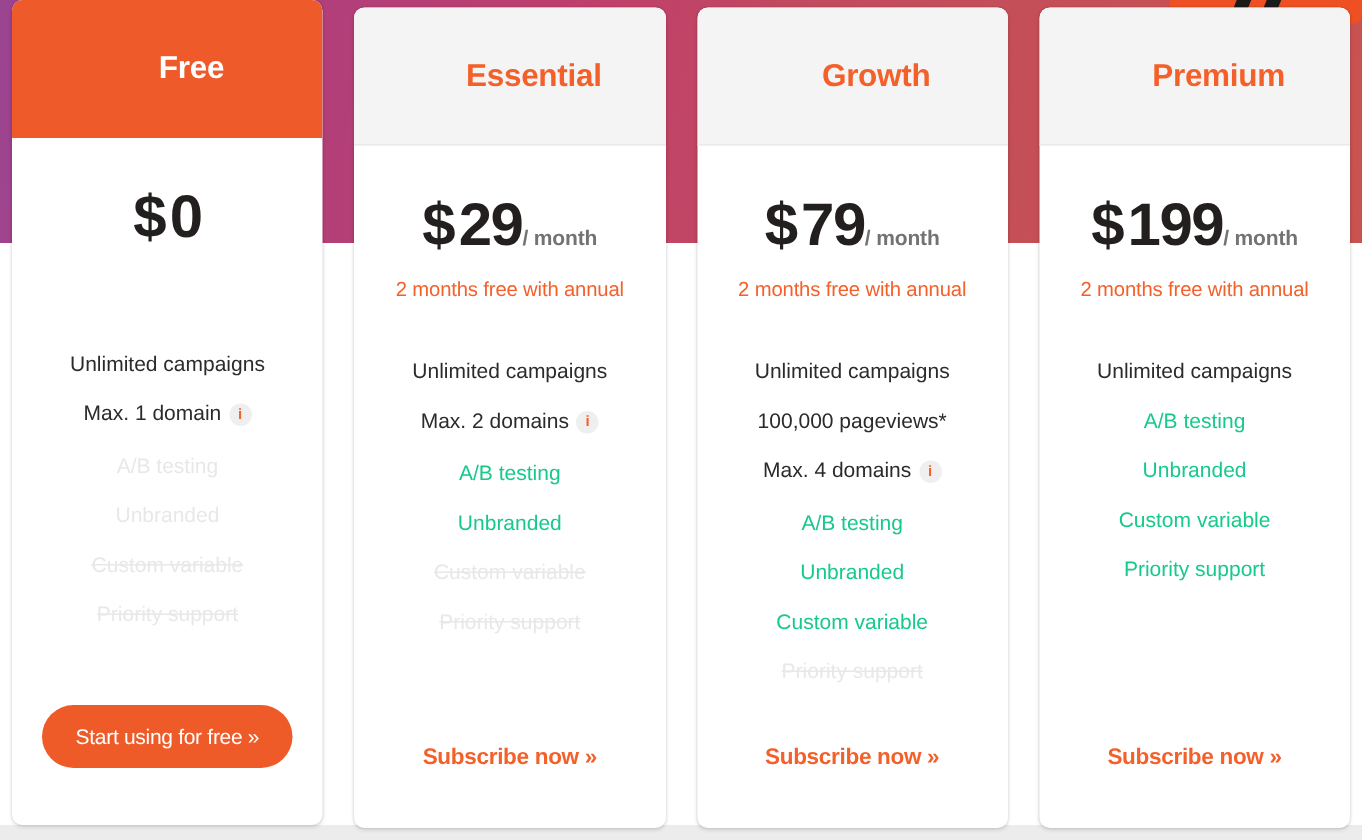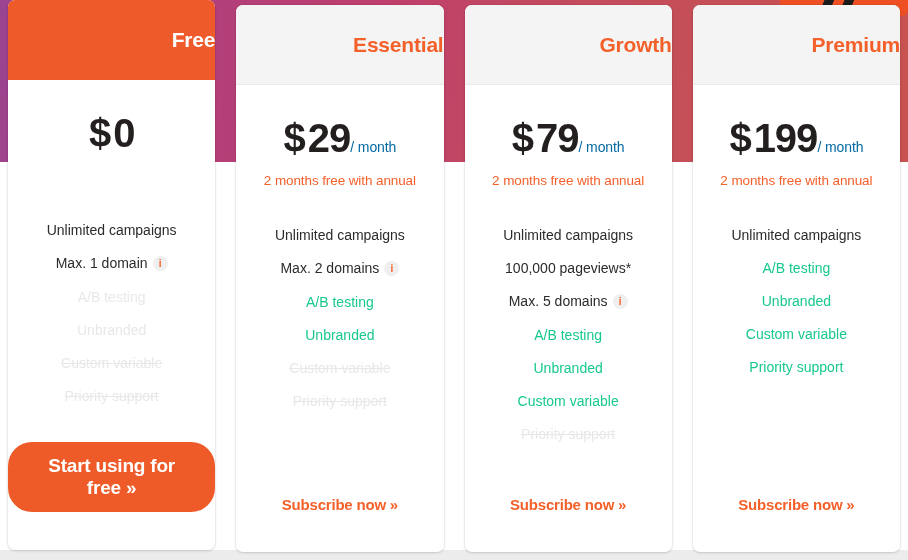--- a/index.html
+++ b/index.html
@@ -105,24 +105,24 @@
     box-shadow: 0 1px 3px rgba(0,0,0,.13), 0 0 0 1px rgba(0,0,0,.035);
     display: flex;
     flex-direction: column;
     overflow: hidden;
   }
   .card.featured { margin-top: 0; margin-bottom: 10px; }
   .card.standard { margin-top: 5px; margin-bottom: 8px; }
 
   
   .card-head {
-    height: 80px;
+    height: 92px;
     display: flex;
     align-items: center;
-    justify-content: flex-end;
+    justify-content: center;
     background: #f4f4f4;
     border-bottom: 1px solid #eaeaea;
     padding-left: 32px;
   }
   .card.featured .card-head {
     background: #ee5a2a;
     border-bottom: none;
   }
   .plan-name {
     font-size: 21px;
@@ -141,22 +141,22 @@
   }
   .price-amount {
     font-size: 40px;
     font-weight: bold;
     color: #231f1e;
     letter-spacing: -1px;
   }
   .price-cur { margin-right: 3px; }
   .price-period {
     font-size: 14px;
-    color: #0369a1;
-    font-weight: normal;
+    color: #737373;
+    font-weight: bold;
     letter-spacing: -.1px;
   }
   .price-note {
     margin-top: 15px;
     text-align: center;
     font-size: 13.5px;
     color: #f4602a;
     letter-spacing: -.1px;
   }
   .price-note.empty { visibility: hidden; }
@@ -197,22 +197,22 @@
   
   .cta-wrap {
     margin-top: auto;
     padding-bottom: 38px;
     text-align: center;
   }
   .cta-button {
     display: inline-block;
     background: #ef5b28;
     color: #ffffff;
-    font-size: 19px;
-    font-weight: bold;
+    font-size: 14px;
+    font-weight: normal;
     letter-spacing: -.2px;
     padding: 13px 22px;
     border: none;
     border-radius: 24px;
     cursor: pointer;
     font-family: inherit;
   }
   .cta-link {
     display: inline-block;
     color: #f4602a;
@@ -272,21 +272,21 @@
     </div>
     <div class="card standard">
       <div class="card-head">
         <div class="plan-name">Growth</div>
       </div>
       <div class="price-row"><span class="price-amount price-cur">$</span><span class="price-amount">79</span><span class="price-period">/ month</span></div>
       <div class="price-note">2 months free with annual</div>
       <ul class="features">
         <li class=""><span>Unlimited campaigns</span></li>
         <li class=""><span>100,000 pageviews*</span></li>
-        <li class=""><span>Max. 5 domains</span><i class="info-badge">i</i></li>
+        <li class=""><span>Max. 4 domains</span><i class="info-badge">i</i></li>
         <li class="on"><span>A/B testing</span></li>
         <li class="on"><span>Unbranded</span></li>
         <li class="on"><span>Custom variable</span></li>
         <li class="off struck"><span>Priority support</span></li>
       </ul>
       <div class="cta-wrap"><a class="cta-link">Subscribe now »</a></div>
     </div>
     <div class="card standard">
       <div class="card-head">
         <div class="plan-name">Premium</div>

